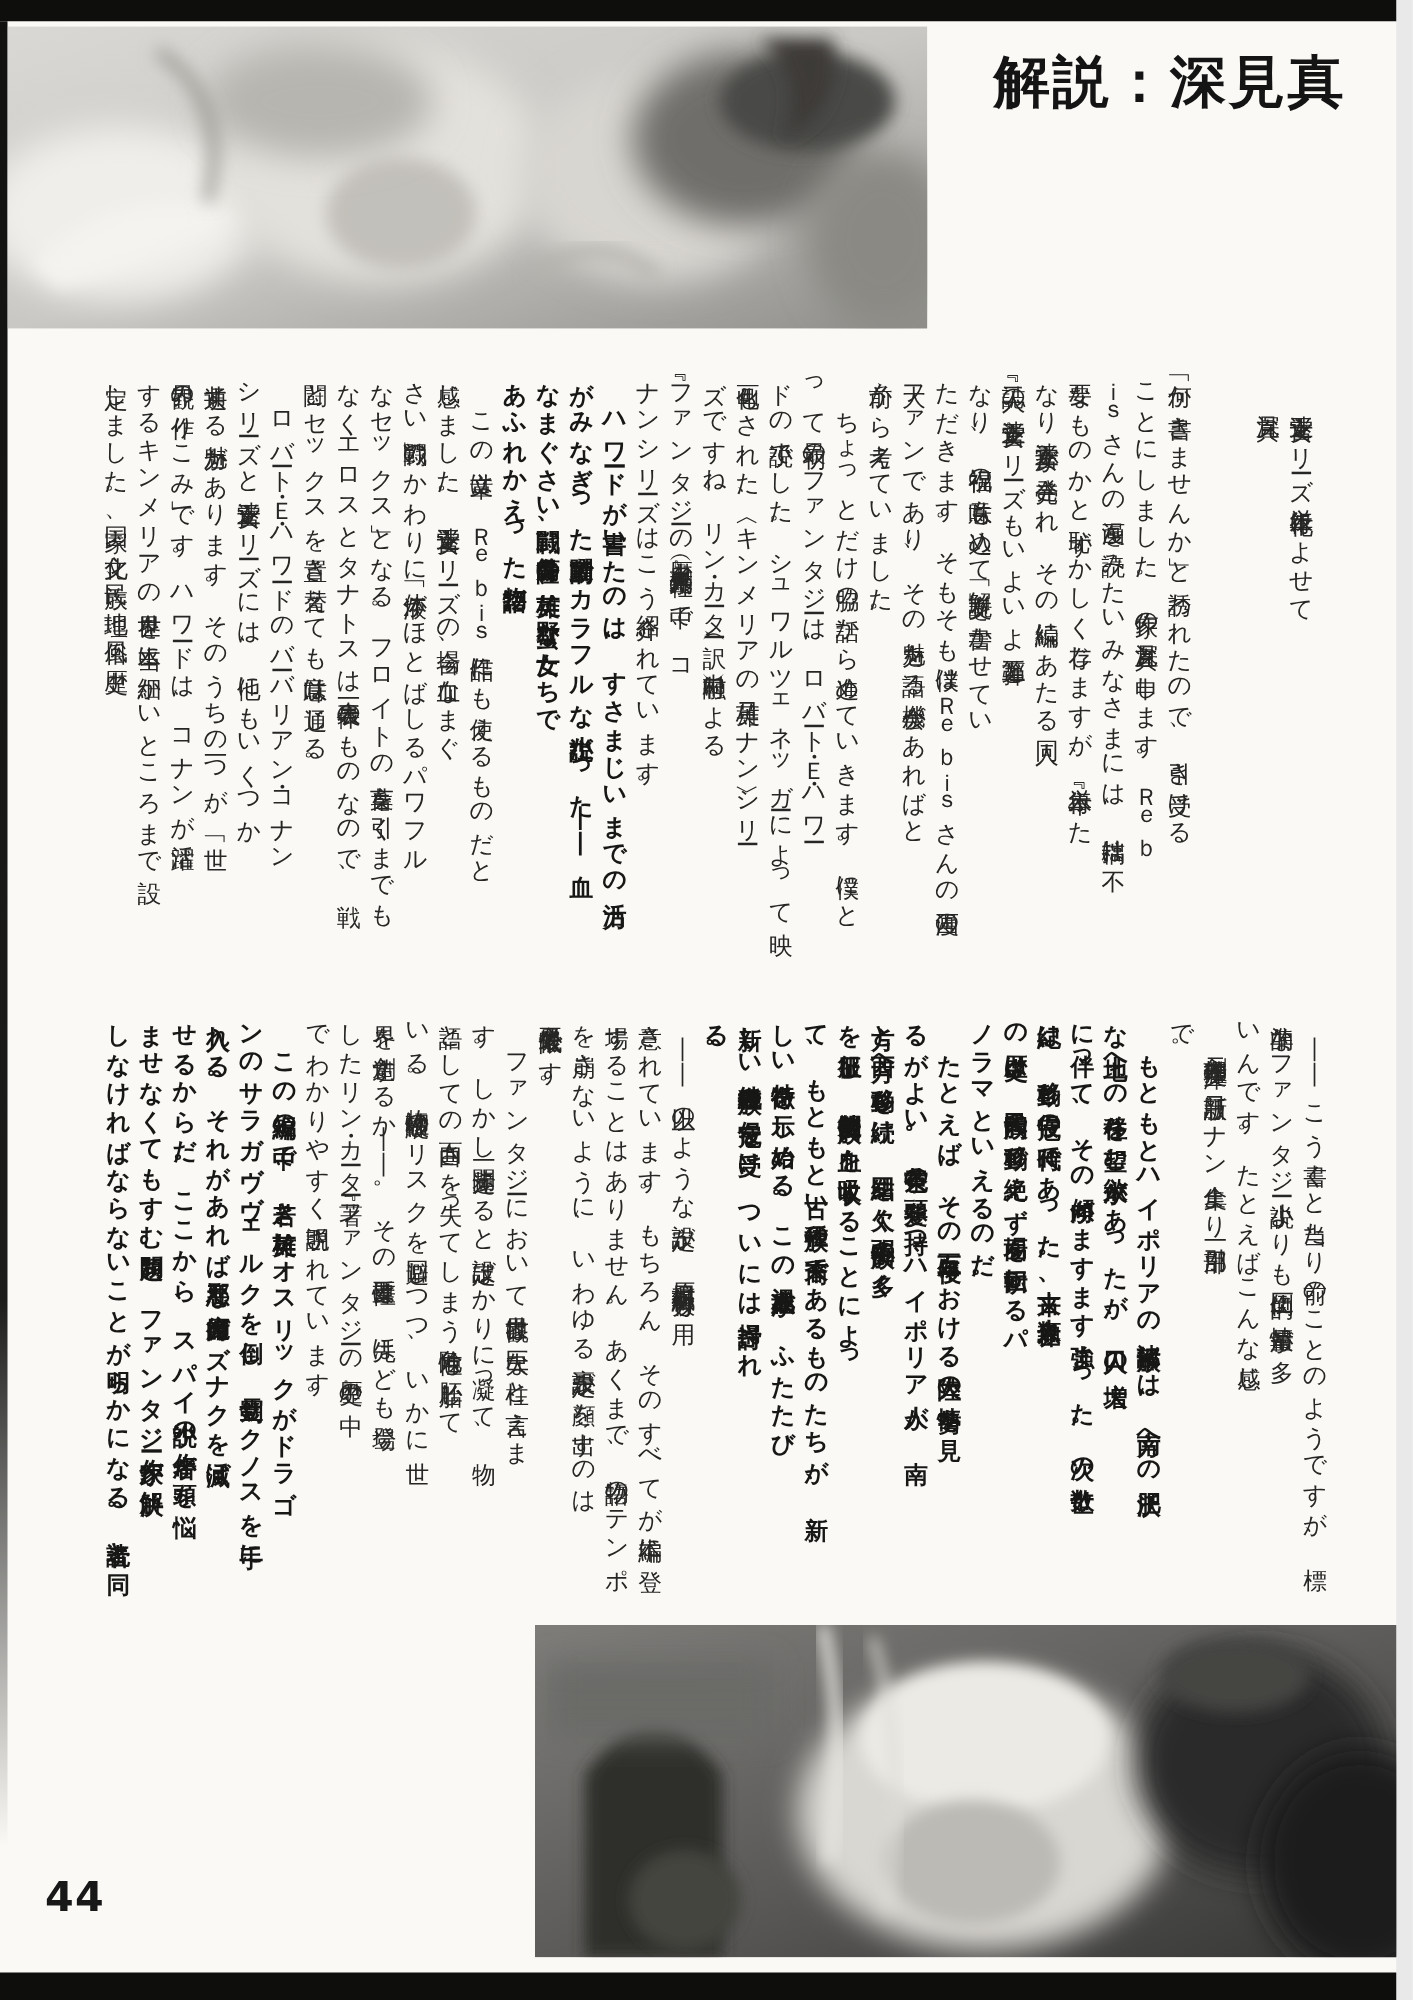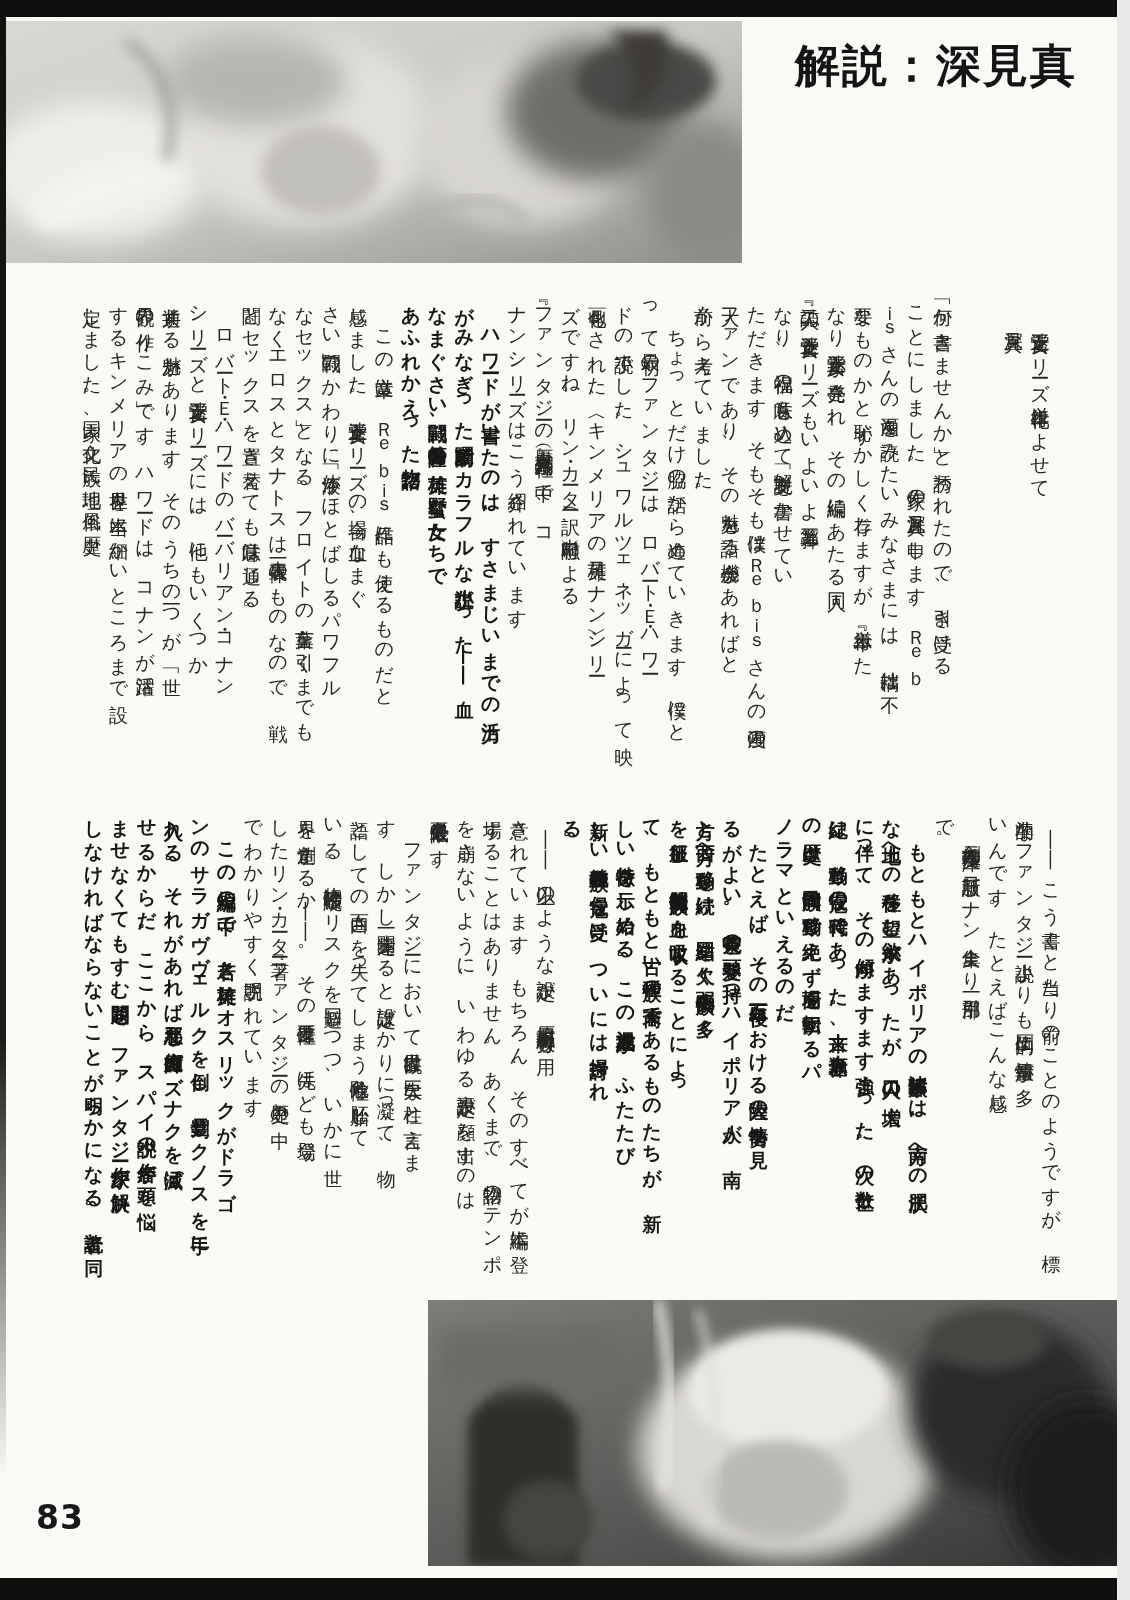--- a/index.html
+++ b/index.html
@@ -193,16 +193,16 @@
       <ellipse cx="350" cy="190" rx="70" ry="50" fill="#bcbab5" filter="url(#bsoft2)"></ellipse>
       <ellipse cx="580" cy="110" rx="100" ry="90" fill="#2a2a29" filter="url(#bsoft)"></ellipse>
       <ellipse cx="660" cy="190" rx="80" ry="90" fill="#1f1f1e" filter="url(#bsoft)"></ellipse>
       <ellipse cx="560" cy="40" rx="60" ry="30" fill="#454442" filter="url(#bsoft2)"></ellipse>
       <path d="M230 0 Q 250 90 235 190" stroke="#e8e6e1" stroke-width="9" fill="none" filter="url(#bsoft2)"></path>
       <path d="M270 10 Q 300 110 280 230" stroke="#dddbd6" stroke-width="6" fill="none" filter="url(#bsoft2)"></path>
       <ellipse cx="120" cy="220" rx="45" ry="40" fill="#454440" filter="url(#bsoft2)"></ellipse>
     </svg>
   </div>
 
-  <div id="page-number">83</div>
+  <div id="page-number">44</div>
 
   <div id="bottom-bar" class="edge-bar"></div>
 </div>
 
 </body></html>

